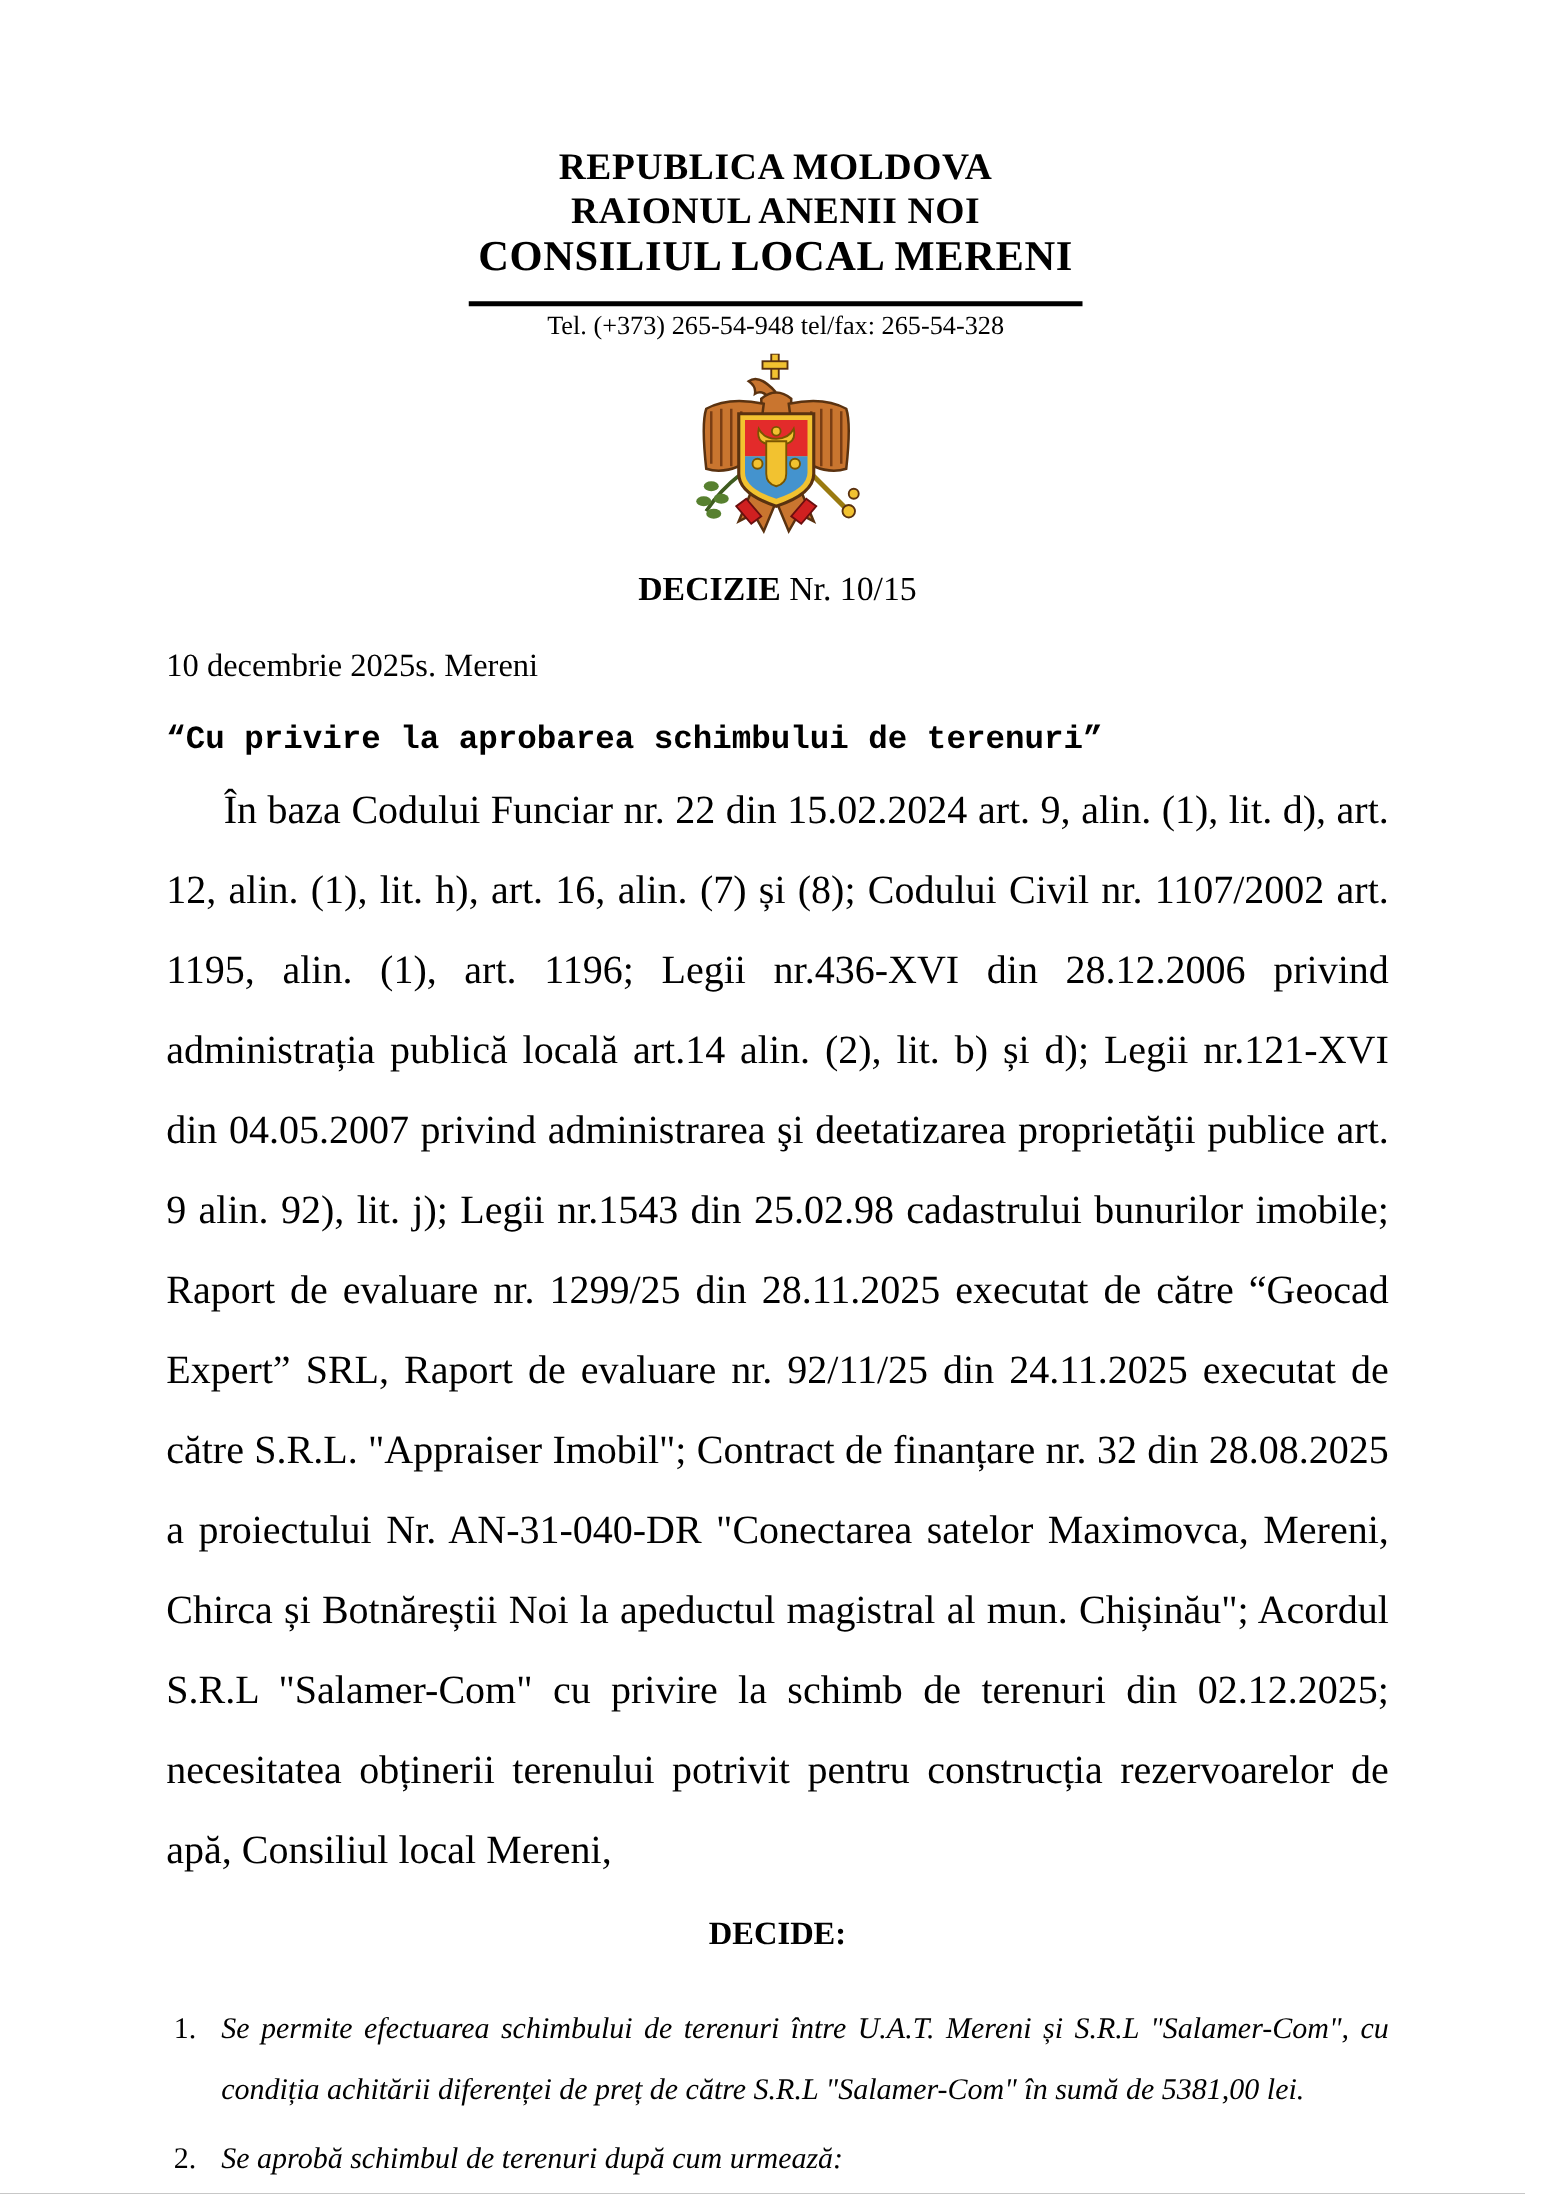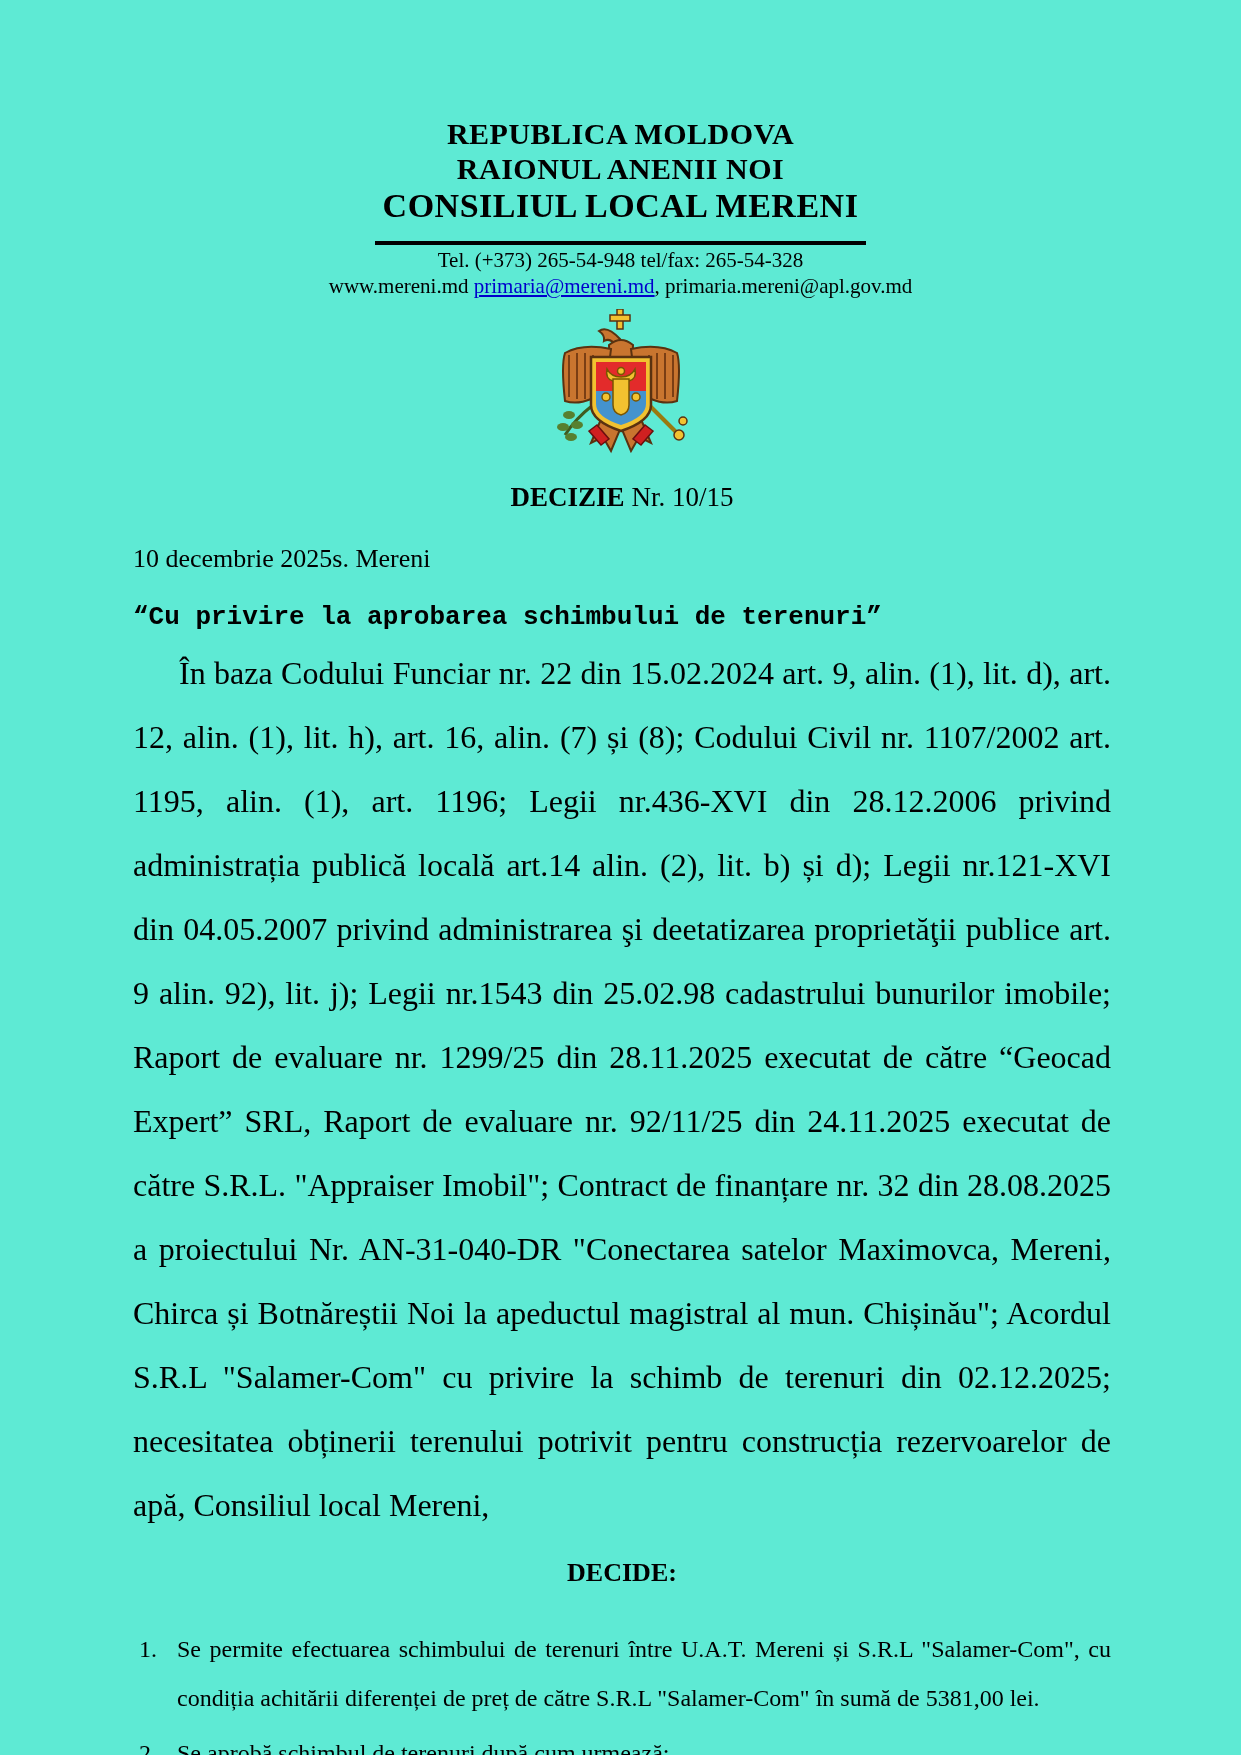--- a/index.html
+++ b/index.html
@@ -1,20 +1,20 @@
 <!DOCTYPE html>
 <html><head>
 <meta charset="utf-8">
 <style>
   html,body{margin:0;padding:0;background:#777;}
   .page{
     position:relative;
     width:1241px;height:1755px;
     margin:0 auto;
-    background:#5eead4;
+    background:#ffffff;
     color:#000000;
     font-family:"Liberation Serif","DejaVu Serif",serif;
     overflow:hidden;
   }
   .content{margin:0 130px 0 133px;}
   
   .letterhead{text-align:center;padding-top:116px;line-height:1.15;}
   .lh-line{font-size:30px;font-weight:bold;line-height:35px;letter-spacing:0.5px;}
   .lh-council-wrap{margin-top:2px;}
   .lh-council{
@@ -33,34 +33,32 @@
   .date-row .place{margin-right:16px;}
   .subject{font-weight:bold;font-size:26px;line-height:32px;margin-top:26px;font-family:Liberation Mono, monospace;}
   .preamble{
     font-size:32px;line-height:64px;text-align:justify;text-indent:46px;
     margin:8px 0 0 0;
   }
   .decide{text-align:center;font-weight:bold;font-size:26px;line-height:48px;margin-top:12px;}
   .list{margin-top:28px;font-size:24px;}
   .item{display:flex;margin-bottom:6px;}
   .item .num{flex:none;width:38px;padding-left:6px;line-height:49px;}
-  .item .txt{flex:1;text-align:justify;line-height:49px;}
+  .item .txt{flex:1;text-align:justify;line-height:49px;font-style:italic;}
 </style>
 </head>
 <body>
 
 <div class="page">
 
   <header class="letterhead">
     <div class="lh-line">REPUBLICA MOLDOVA</div>
     <div class="lh-line">RAIONUL ANENII NOI</div>
     <div class="lh-council-wrap"><span class="lh-council">CONSILIUL LOCAL MERENI</span></div>
     <div class="lh-tel">Tel. (+373) 265-54-948 tel/fax: 265-54-328</div>
-    <div class="lh-web"><span>www.mereni.md</span>
-      <span class="email-link">primaria@mereni.md</span><span>, primaria.mereni@apl.gov.md</span></div>
   </header>
 
   <div class="emblem-wrap">
     <svg width="148" height="150" viewBox="0 0 148 150" aria-hidden="true">
 
       <g>
         <rect x="70" y="0" width="6" height="20" stroke="#5a3210" stroke-width="1.5" fill="#F2C230"></rect>
         <rect x="63" y="6" width="20" height="6" stroke="#5a3210" stroke-width="1.5" fill="#F2C230"></rect>
       </g>
 

